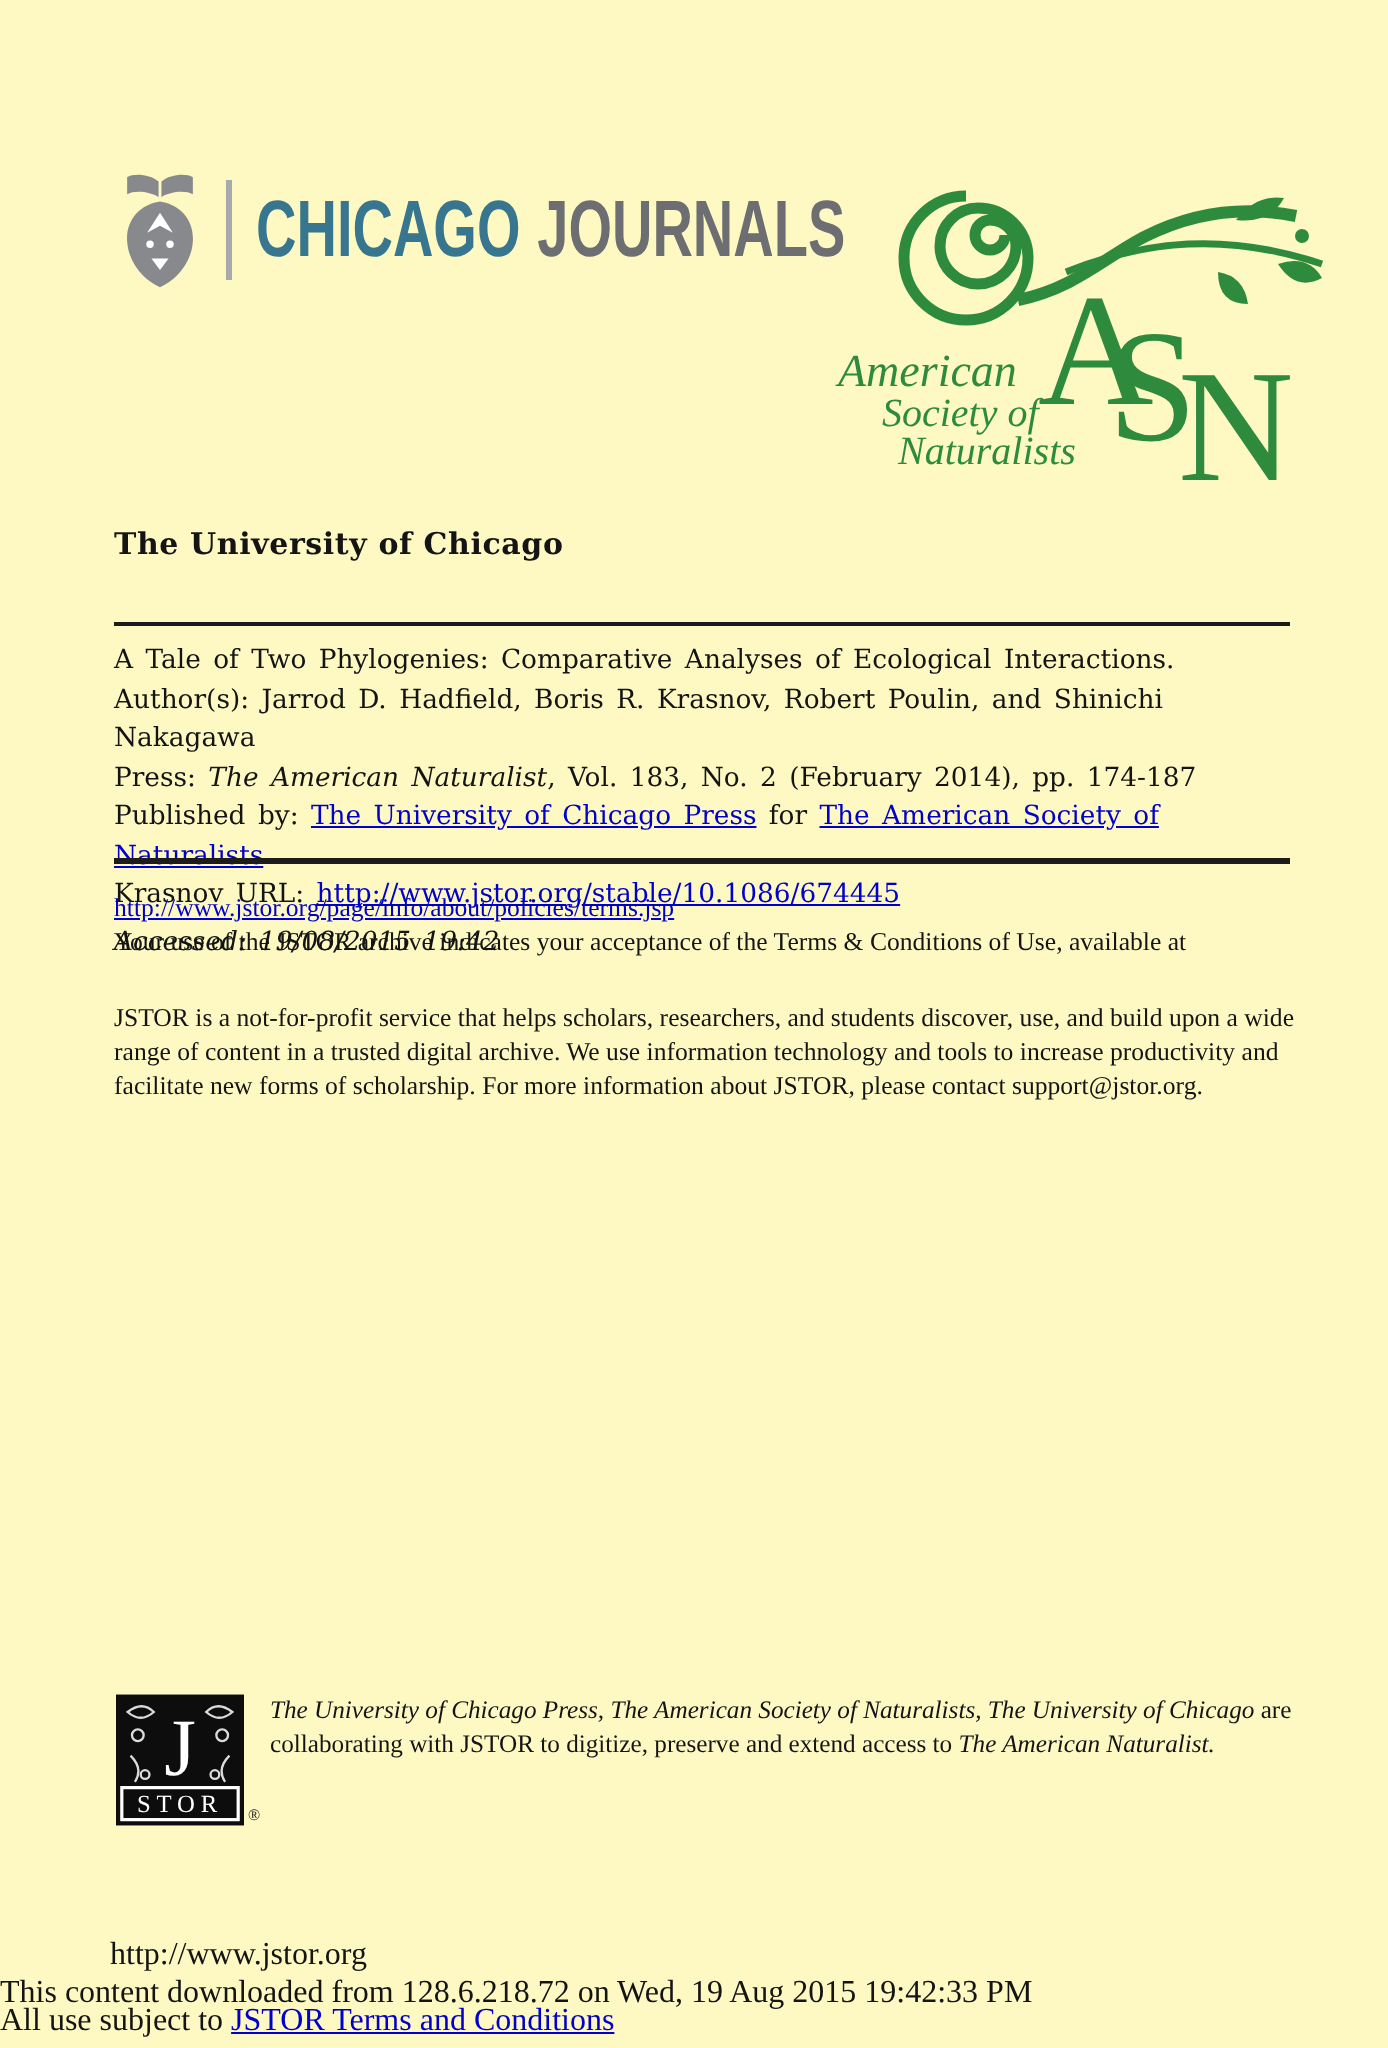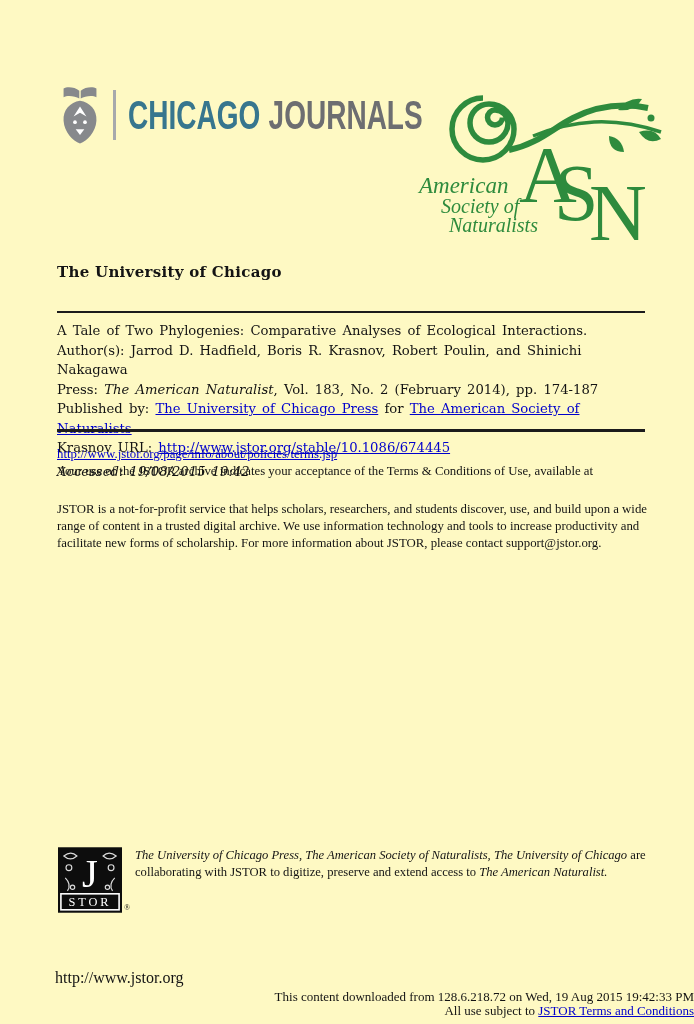--- a/index.html
+++ b/index.html
@@ -34,22 +34,22 @@
   
   .terms{position:absolute;left:57px;top:446px;width:565px;font-size:12.8px;line-height:16.5px;}
   .about{position:absolute;left:57px;top:501px;width:592px;font-size:12.8px;line-height:16.8px;}
   
   .jstor-logo{position:absolute;left:58px;top:847px;width:64px;height:66px;}
   .registered{position:absolute;left:124px;top:903px;font-size:8px;}
   .collab-text{position:absolute;left:135px;top:847px;width:512px;font-size:12.6px;line-height:16.5px;}
   .collab-text em{font-style:italic;}
   .jstor-url{position:absolute;left:55px;top:921px;font-size:16px;font-weight:normal;margin-top:48px;}
   
-  .footer{position:absolute;left:0;top:990px;width:100%;text-align:right;
-          font-size:13px;line-height:14px;}
+  .footer{position:absolute;left:0;top:990px;width:100%;text-align:left;
+          font-size:16px;line-height:14px;}
 </style>
 <title>A Tale of Two Phylogenies: Comparative Analyses of Ecological Interactions.</title></head>
 <body>
 
 <div class="page">
 
   <div class="chicago-logo">
     <svg class="phoenix" viewBox="0 0 64 84" aria-hidden="true">
       <g fill="#87898C">
         <path d="M31 8 C25 3 14 2 9 5 L9 17 C14 14 25 15 31 19 Z"></path>

